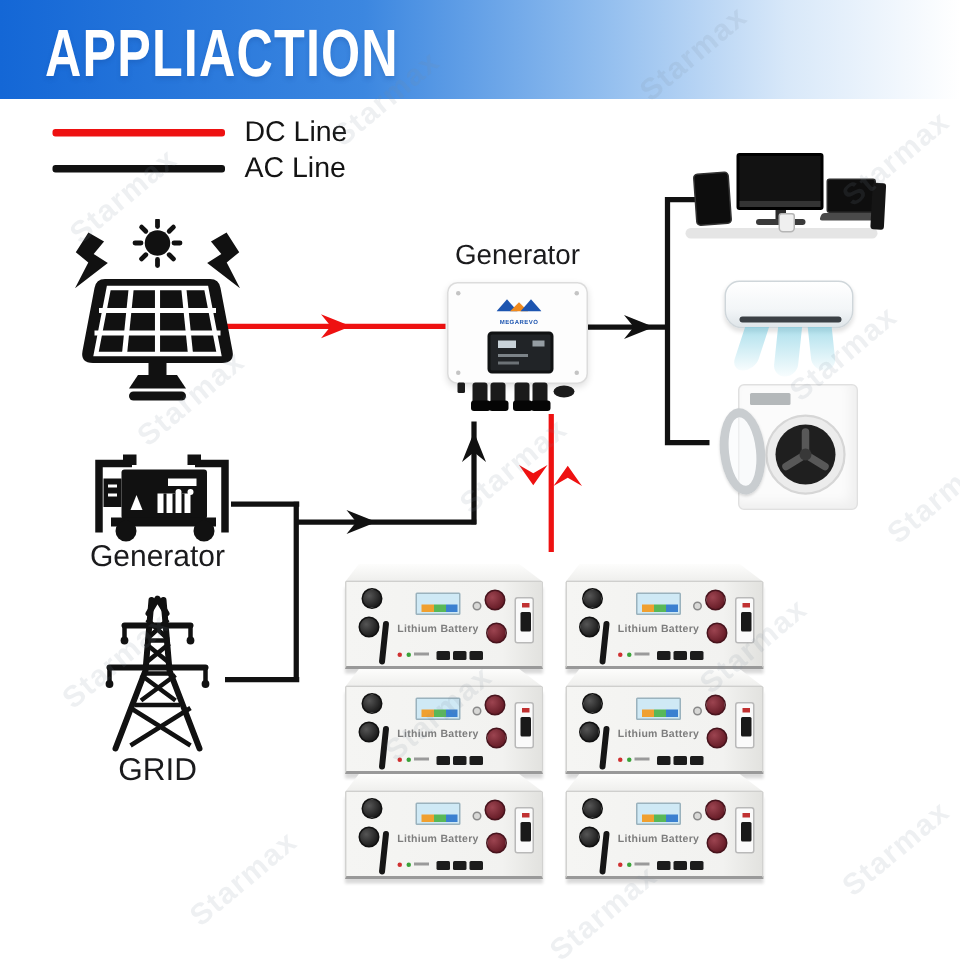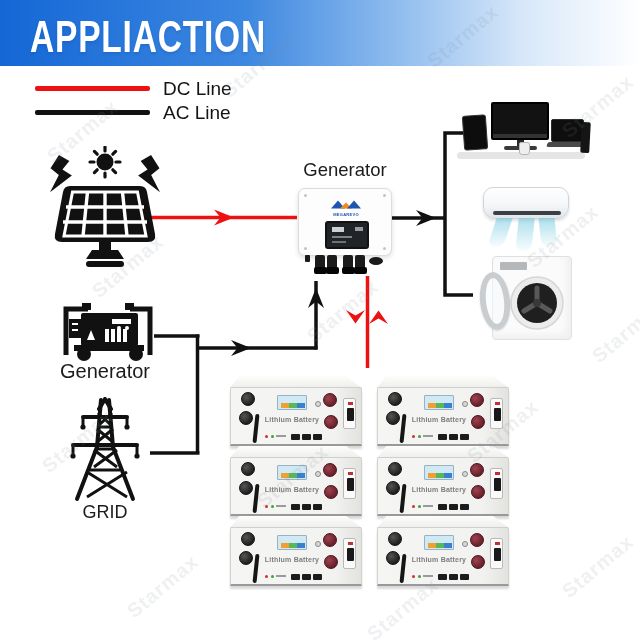--- a/index.html
+++ b/index.html
@@ -42,21 +42,21 @@
                 font-size:20px; font-weight:500; }
 
   
   .pv-icon { position:absolute; left:42px; top:146px; z-index:2; }
   .pv-label { left:42px; top:256px; width:126px; }
 
   
   .gen-icon { position:absolute; left:56px; top:299px; z-index:2; }
   .gen-label { left:25px; top:360px; width:160px; }
   .grid-icon { position:absolute; left:61px; top:397px; z-index:2; }
-  .grid-label { left:61px; top:502px; width:88px; font-size:18px; }
+  .grid-label { left:61px; top:502px; width:88px; font-size:21px; }
 
   
   .inv-label { left:294px; top:159px; width:102px; font-size:18.5px; }
   .inv-node { position:absolute; left:298px; top:188px; width:94px; height:102px; z-index:2; }
   .inv-box { position:absolute; left:0; top:0; width:94px; height:68px; background:#fdfdfd;
              border:1px solid #dcdcdc; border-radius:7px; box-shadow:0 2px 5px rgba(0,0,0,0.13); }
   .screw { position:absolute; width:3px; height:3px; border-radius:50%; background:#c4c4c4; }
   .screw.tl{left:5px;top:5px;} .screw.tr{right:5px;top:5px;}
   .screw.bl{left:5px;bottom:5px;} .screw.br{right:5px;bottom:5px;}
   .inv-logo { position:absolute; left:0; top:6px; width:94px; text-align:center; }

